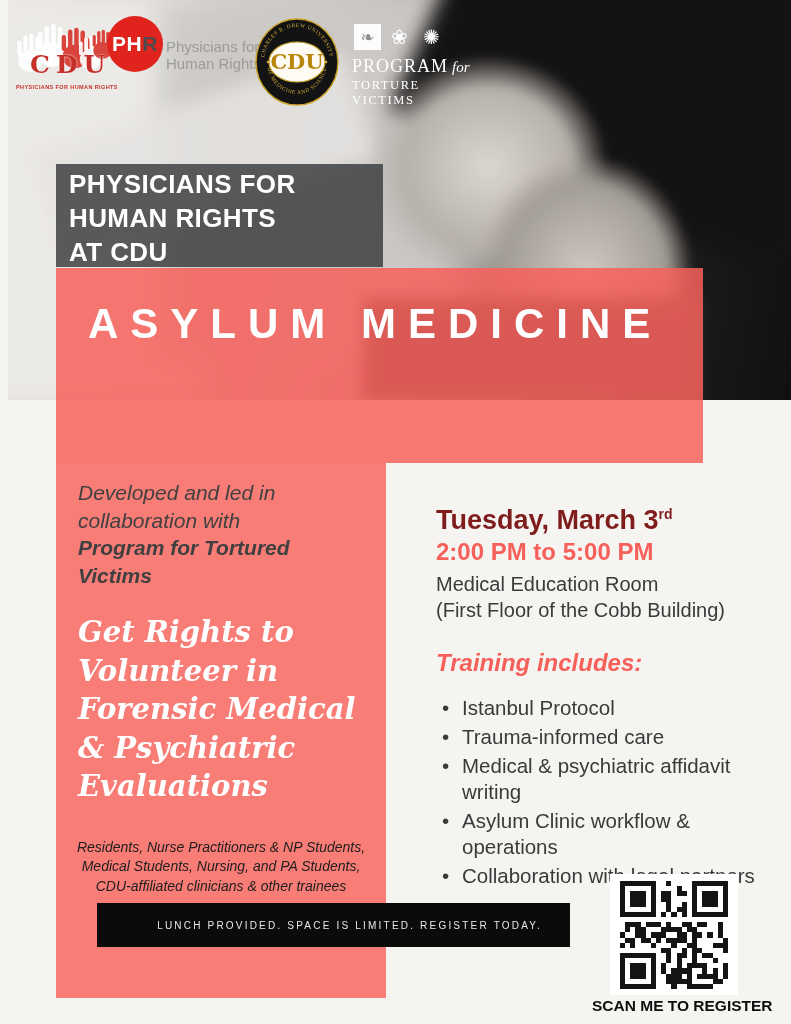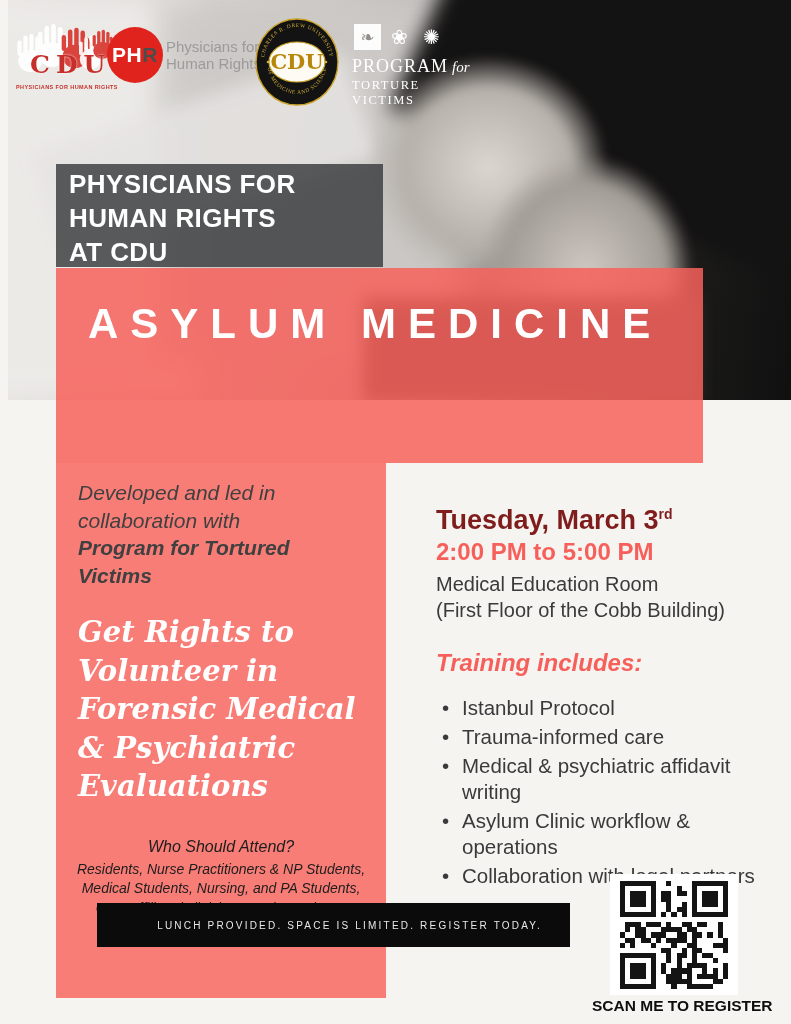--- a/index.html
+++ b/index.html
@@ -23,21 +23,21 @@
   
   .logo{position:absolute;}
   .logo-hands{left:14px;top:22px;width:100px;height:80px;}
   .logo-hands svg{position:absolute;}
   .hand-w{fill:#ffffff;opacity:.92;}
   .hand-r{fill:#d8362f;opacity:.92;}
   .hands-acronym{position:absolute;left:16px;top:28px;font-family:"DejaVu Serif",serif;font-weight:bold;
     font-size:25px;color:#c6302b;letter-spacing:6px;text-shadow:0 0 2px #fff;}
   .hands-caption{position:absolute;left:2px;top:62px;width:96px;text-align:center;font-size:5.5px;
     font-weight:bold;color:#c6302b;letter-spacing:.4px;white-space:nowrap;}
-  .logo-phr-circle{left:107px;top:27px;width:56px;height:56px;border-radius:50%;background:#e0241d;
+  .logo-phr-circle{left:107px;top:16px;width:56px;height:56px;border-radius:50%;background:#e0241d;
     display:flex;align-items:center;justify-content:center;font-weight:bold;font-size:21px;letter-spacing:.5px;}
   .phr-light{color:#ffffff;} .phr-dark{color:#4c4c4c;}
   .logo-phr-text{left:166px;top:38px;font-size:15px;line-height:17px;color:#9b9b9b;}
   .logo-seal{left:255px;top:17px;width:84px;height:90px;}
   .logo-ptv{left:352px;top:24px;width:130px;height:72px;color:#fff;}
   .ptv-tiles{display:flex;gap:5px;height:28px;margin-left:2px;}
   .ptv-tile{width:27px;height:26px;display:flex;align-items:center;justify-content:center;font-size:20px;line-height:1;}
   .ptv-tile.boxed{background:rgba(255,255,255,.95);color:#8f8e8c;font-size:17px;}
   .ptv-name{font-family:"Liberation Serif",serif;margin-top:4px;}
   .ptv-l1{font-size:18px;letter-spacing:1px;text-align:center;}
@@ -190,21 +190,20 @@
       <div class="b">Victims</div>
     </div>
     <div class="cta">
       <div>Get Rights to</div>
       <div>Volunteer in</div>
       <div>Forensic Medical</div>
       <div>&amp; Psychiatric</div>
       <div>Evaluations</div>
     </div>
     <div class="attend">
-      <div class="attend-title">Who Should Attend?</div>
       <div class="attend-line">Residents, Nurse Practitioners &amp; NP Students,</div>
       <div class="attend-line">Medical Students, Nursing, and PA Students,</div>
       <div class="attend-line">CDU-affiliated clinicians &amp; other trainees</div>
     </div>
   </div>
 
   <div class="details">
     <div class="ev-date"><span>Tuesday, March 3</span><sup>rd</sup></div>
     <div class="ev-time">2:00 PM to 5:00 PM</div>
     <div class="ev-loc">

